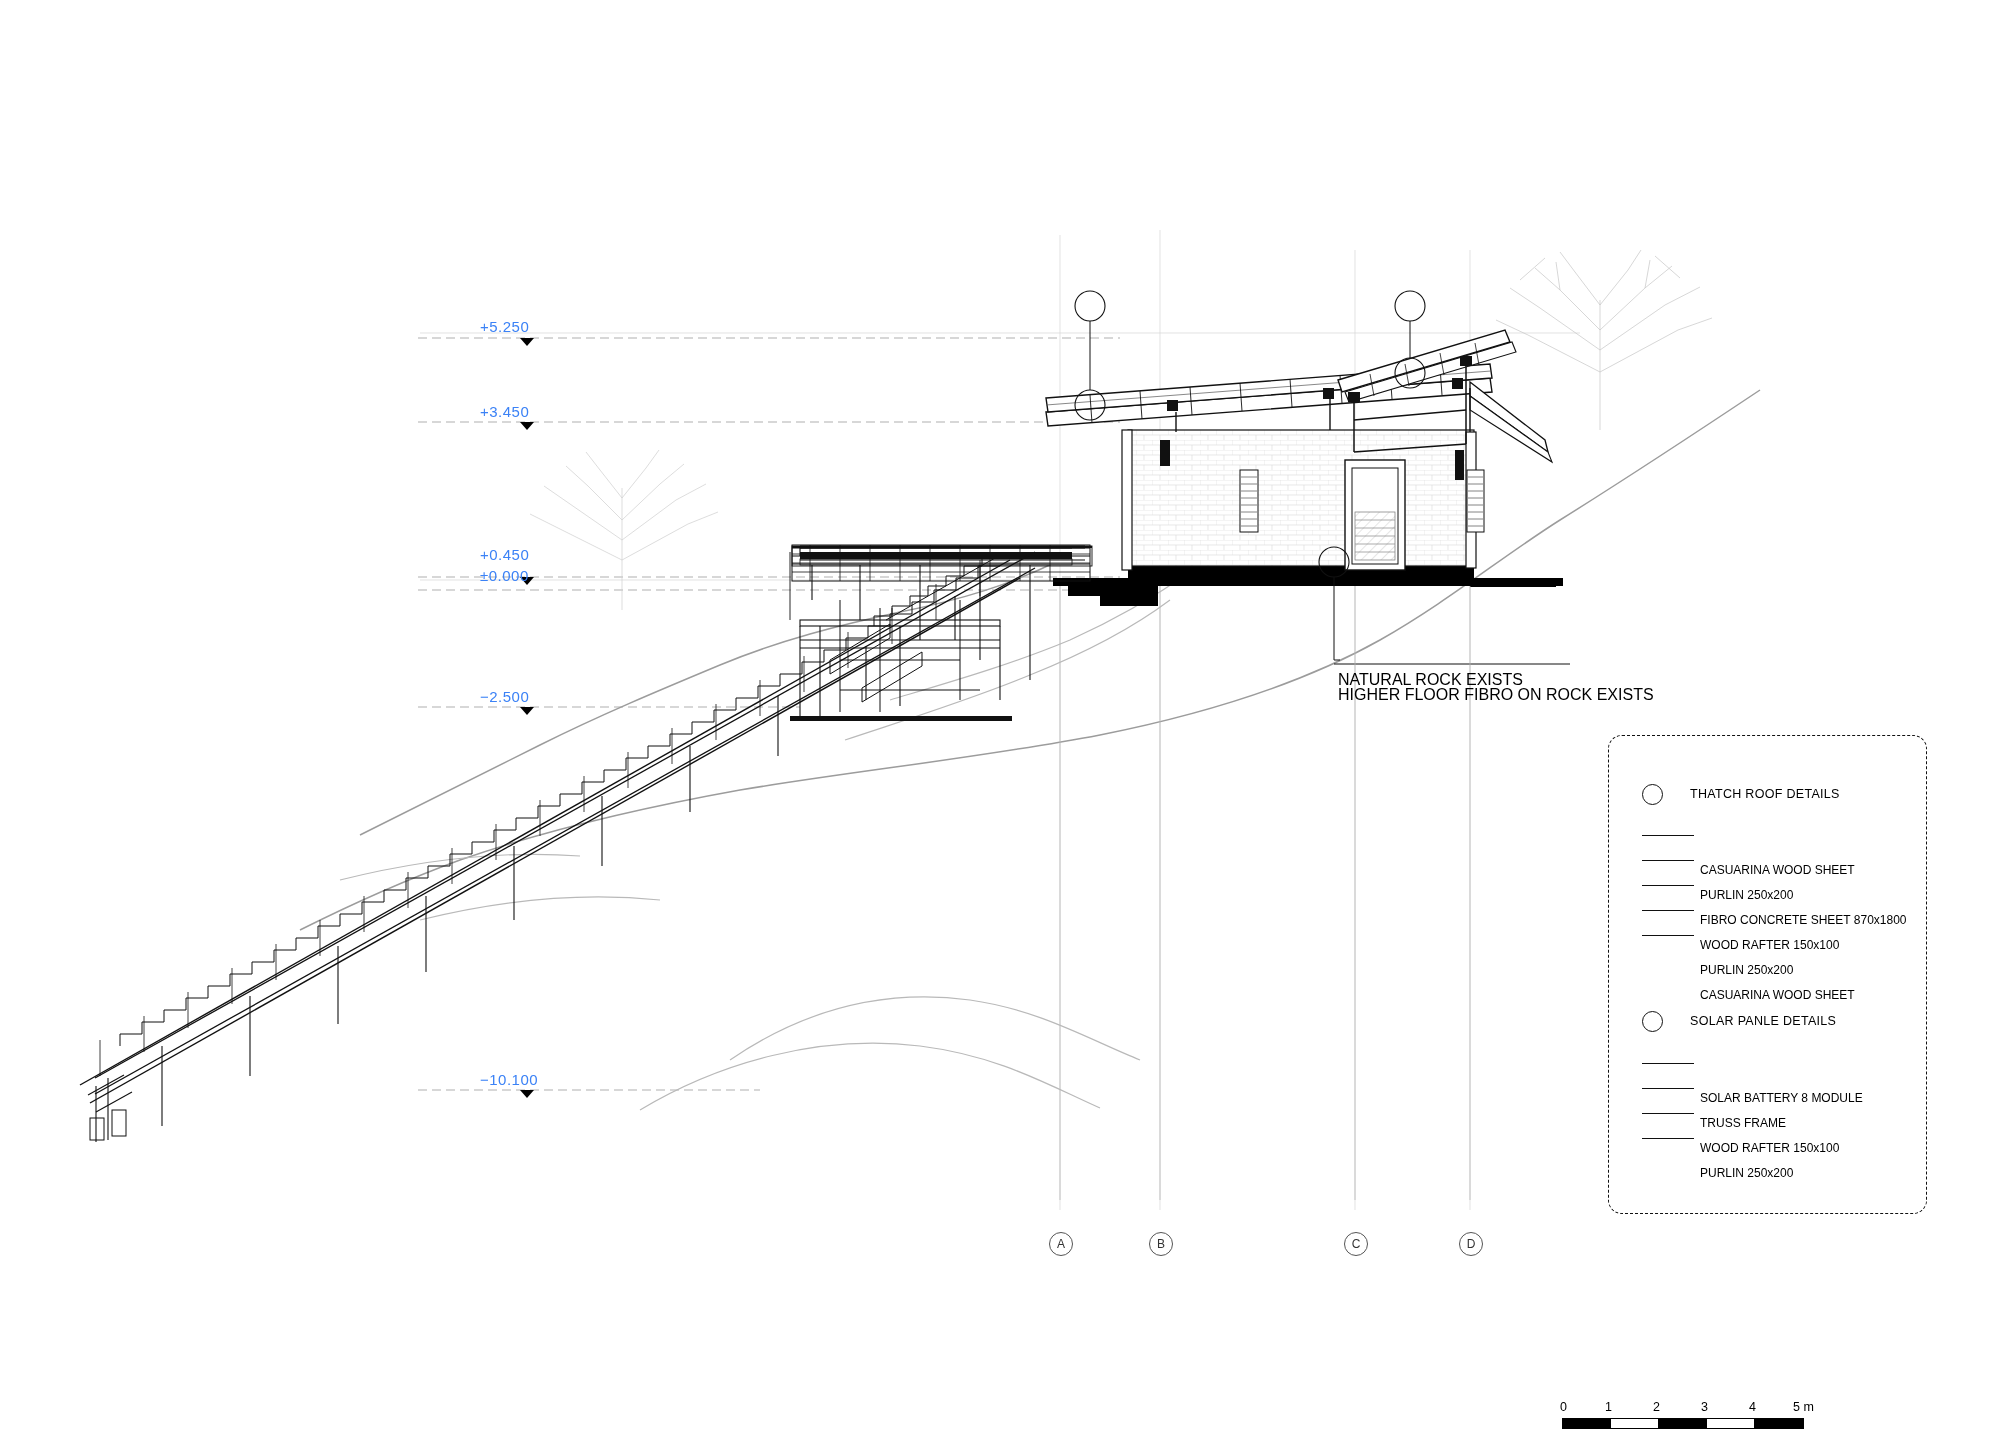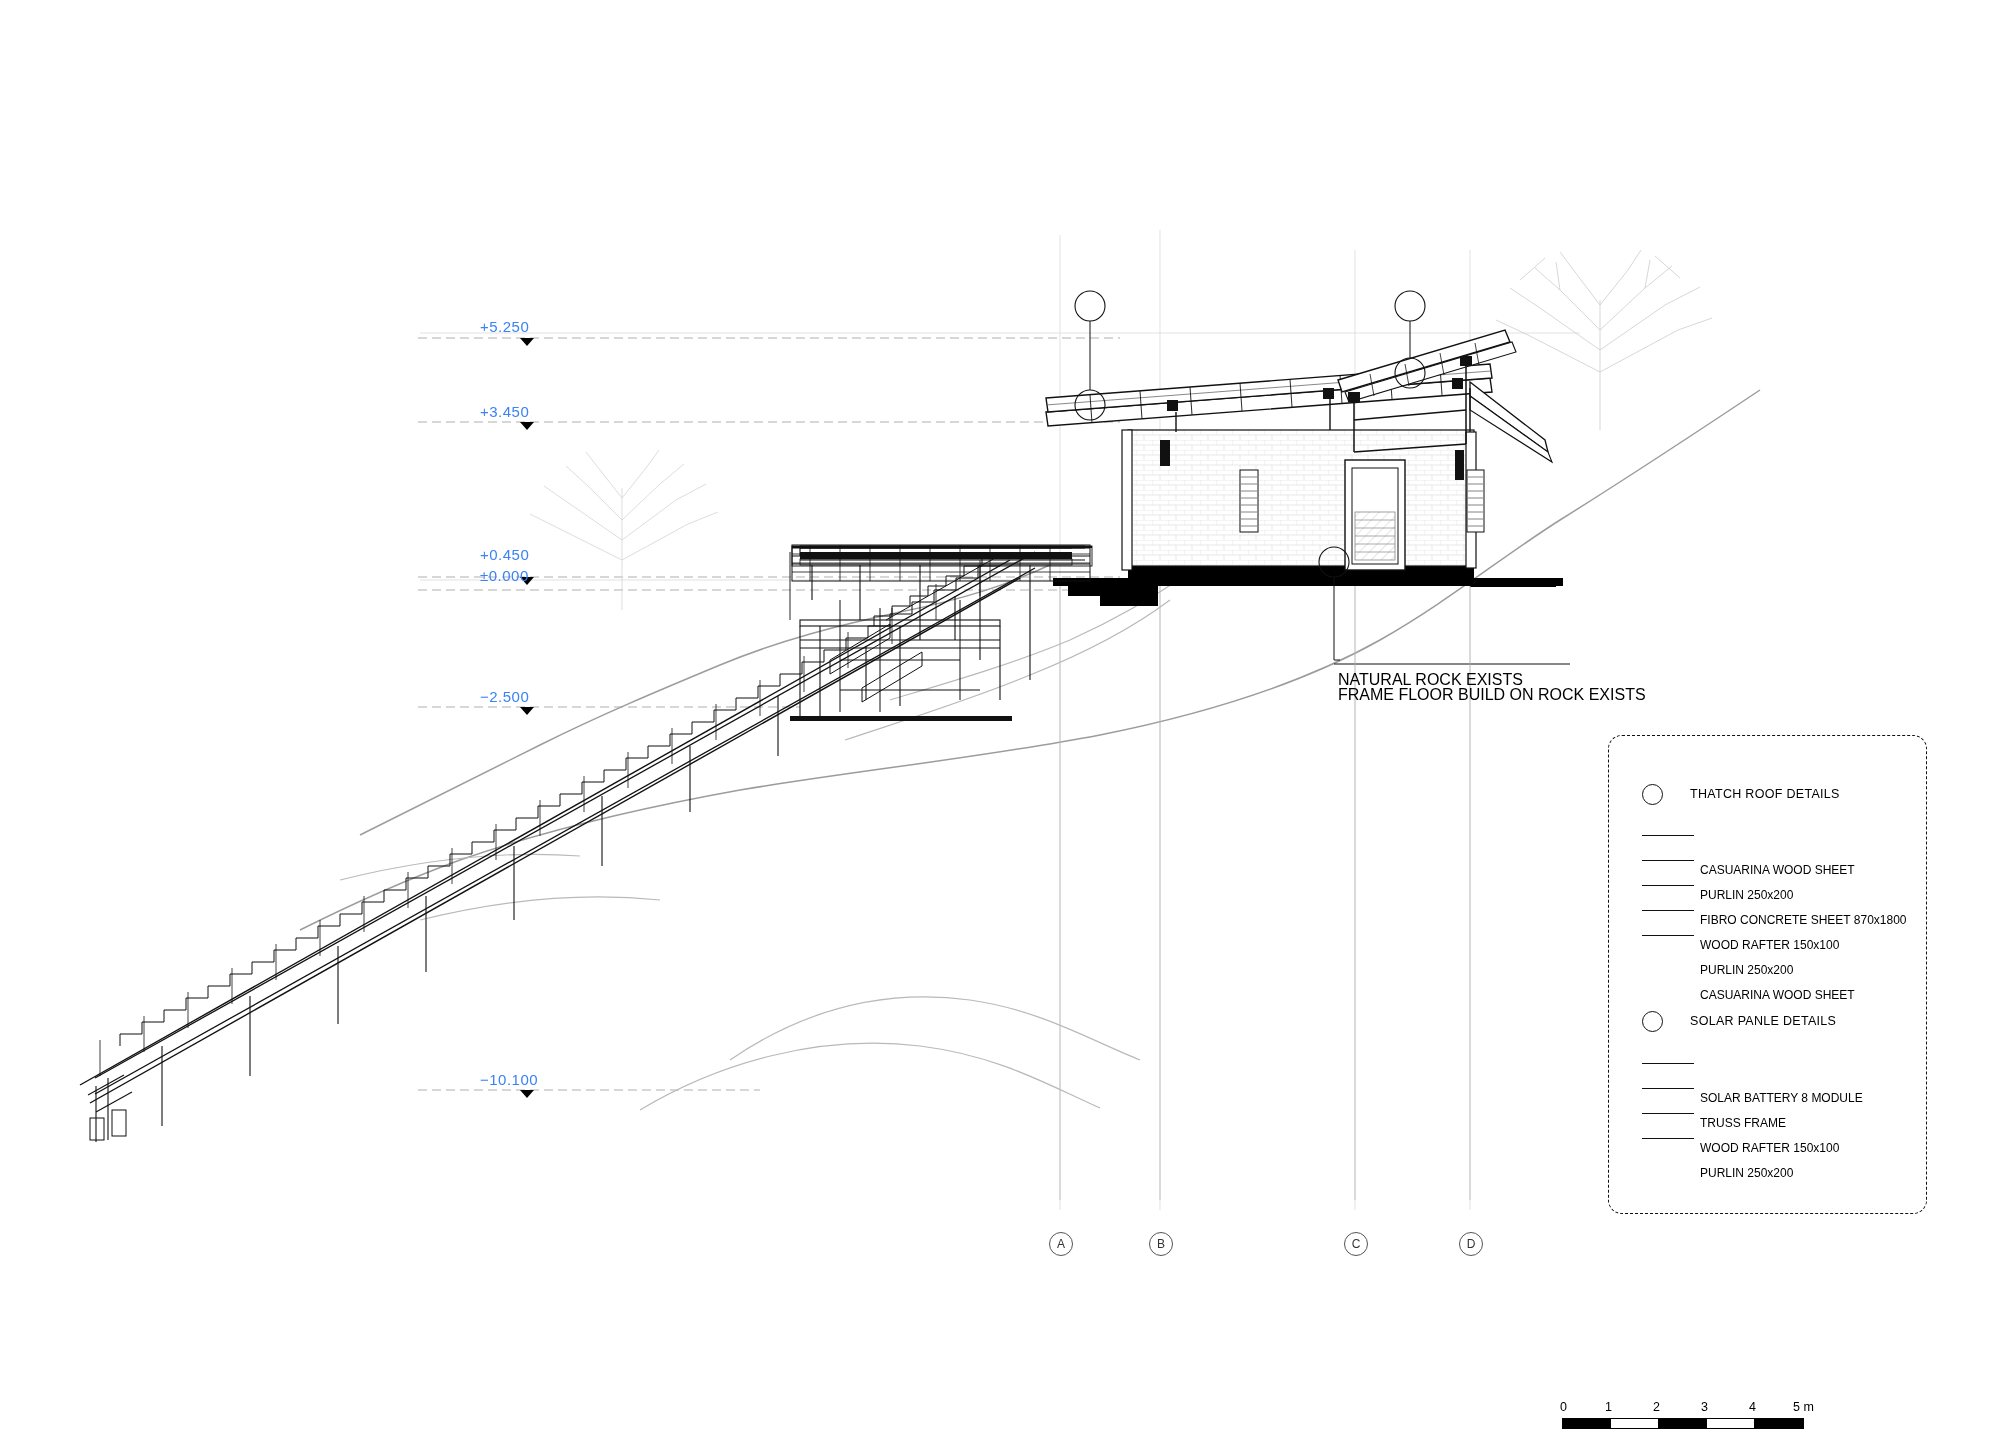--- a/index.html
+++ b/index.html
@@ -522,21 +522,21 @@
   </svg>
 
   <div class="lvl-label" style="left:480px; top:318px;">+5.250</div>
   <div class="lvl-label" style="left:480px; top:403px;">+3.450</div>
   <div class="lvl-label" style="left:480px; top:546px;">+0.450</div>
   <div class="lvl-label" style="left:480px; top:567px;">±0.000</div>
   <div class="lvl-label" style="left:480px; top:688px;">−2.500</div>
   <div class="lvl-label" style="left:480px; top:1071px;">−10.100</div>
 
   <div class="note-text" style="left:1338px; top:673px;">NATURAL ROCK EXISTS</div>
-  <div class="note-text" style="left:1338px; top:688px;">FRAME FLOOR BUILD ON ROCK EXISTS</div>
+  <div class="note-text" style="left:1338px; top:688px;">HIGHER FLOOR FIBRO ON ROCK EXISTS</div>
 
   <div class="grid-label" style="left:1049px; top:1232px;">A</div>
   <div class="grid-label" style="left:1149px; top:1232px;">B</div>
   <div class="grid-label" style="left:1344px; top:1232px;">C</div>
   <div class="grid-label" style="left:1459px; top:1232px;">D</div>
 
   <div class="legend-box"></div>
 
   <div class="legend-bullet" style="left:1642px; top:784px;"></div>
   <div class="legend-title" style="left:1690px; top:787px;">THATCH ROOF DETAILS</div>

